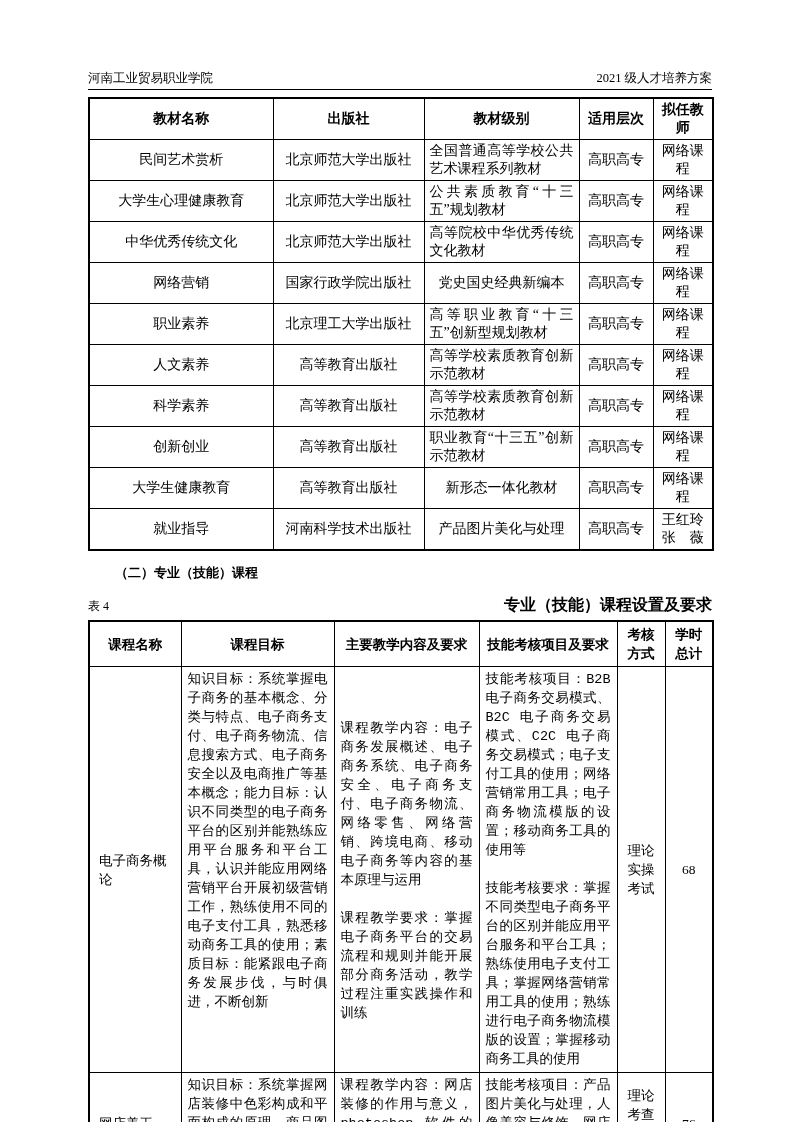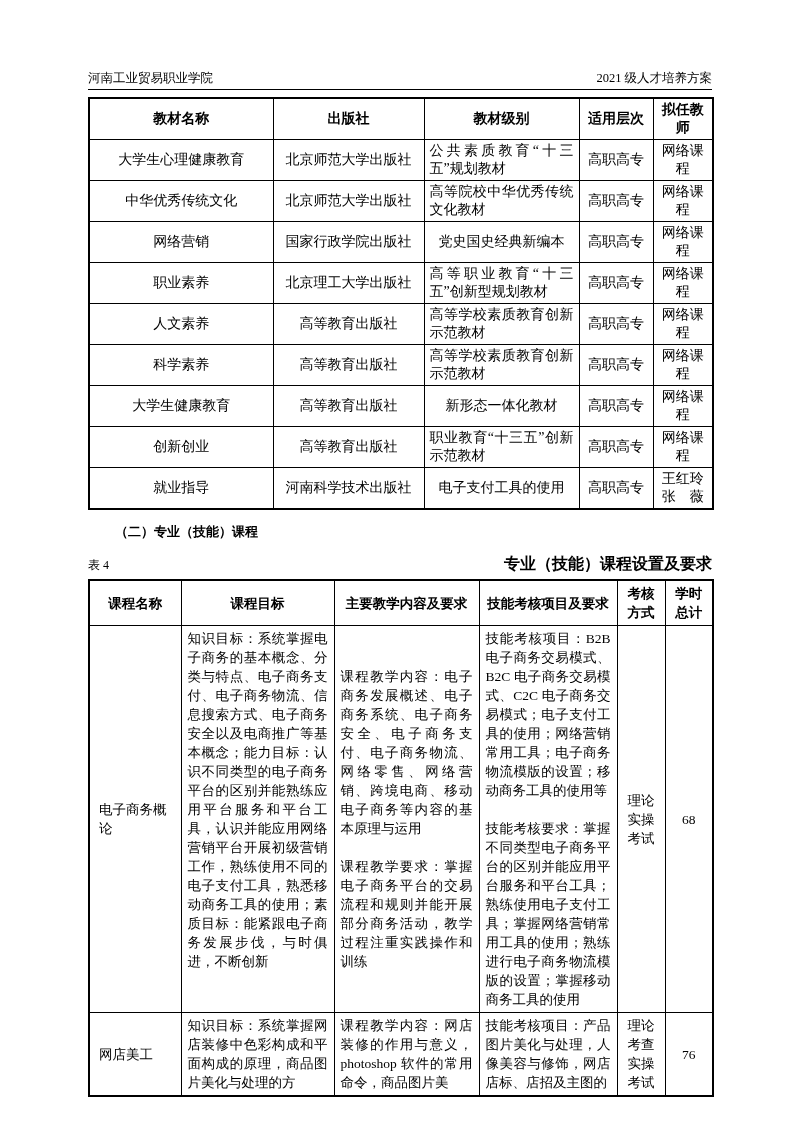--- a/index.html
+++ b/index.html
@@ -50,21 +50,21 @@
   .t2{font-size:13.5px;border:2px solid #000;}
   .t2 th,.t2 td{
     border:1px solid #000;
     padding:3px 6px;
     line-height:19px;
     vertical-align:middle;
     overflow:hidden;
   }
   .t2 th{font-weight:bold;text-align:center;height:38px;line-height:19px;}
   .t2 td.name{text-align:left;padding-left:9px;}
-  .t2 td.longtext{text-align:justify;text-justify:inter-ideograph;vertical-align:top;}
+  .t2 td.longtext{text-align:justify;text-justify:inter-ideograph;vertical-align:top;font-family:Liberation Mono, monospace;}
   .t2 td.midtext{text-align:justify;text-justify:inter-ideograph;vertical-align:middle;}
   .t2 td.center{text-align:center;}
 </style>
 </head>
 <body>
 
 <div class="page">
 
   <div class="doc-header">
     <span>河南工业贸易职业学院</span>
@@ -81,20 +81,27 @@
     </colgroup>
     <tbody>
         <tr>
       <th>教材名称</th>
       <th>出版社</th>
       <th>教材级别</th>
       <th>适用层次</th>
       <th>拟任教师</th>
     </tr>
     <tr>
+      <td>民间艺术赏析</td>
+      <td>北京师范大学出版社</td>
+      <td class="just">全国普通高等学校公共艺术课程系列教材</td>
+      <td>高职高专</td>
+      <td>网络课程</td>
+    </tr>
+    <tr>
       <td>大学生心理健康教育</td>
       <td>北京师范大学出版社</td>
       <td class="just">公共素质教育“十三五”规划教材</td>
       <td>高职高专</td>
       <td>网络课程</td>
     </tr>
     <tr>
       <td>中华优秀传统文化</td>
       <td>北京师范大学出版社</td>
       <td class="just">高等院校中华优秀传统文化教材</td>
@@ -123,37 +130,37 @@
       <td>网络课程</td>
     </tr>
     <tr>
       <td>科学素养</td>
       <td>高等教育出版社</td>
       <td class="just">高等学校素质教育创新示范教材</td>
       <td>高职高专</td>
       <td>网络课程</td>
     </tr>
     <tr>
+      <td>创新创业</td>
+      <td>高等教育出版社</td>
+      <td class="just">职业教育“十三五”创新示范教材</td>
+      <td>高职高专</td>
+      <td>网络课程</td>
+    </tr>
+    <tr>
       <td>大学生健康教育</td>
       <td>高等教育出版社</td>
       <td>新形态一体化教材</td>
-      <td>高职高专</td>
-      <td>网络课程</td>
-    </tr>
-    <tr>
-      <td>创新创业</td>
-      <td>高等教育出版社</td>
-      <td class="just">职业教育“十三五”创新示范教材</td>
       <td>高职高专</td>
       <td>网络课程</td>
     </tr>
     <tr>
       <td>就业指导</td>
       <td>河南科学技术出版社</td>
-      <td>电子支付工具的使用</td>
+      <td>产品图片美化与处理</td>
       <td>高职高专</td>
       <td class="pre">王红玲
 张　薇</td>
     </tr>
   </tbody>
     </table>
 
   <div class="section-heading">（二）专业（技能）课程</div>
 
   <div class="t2-caption">

